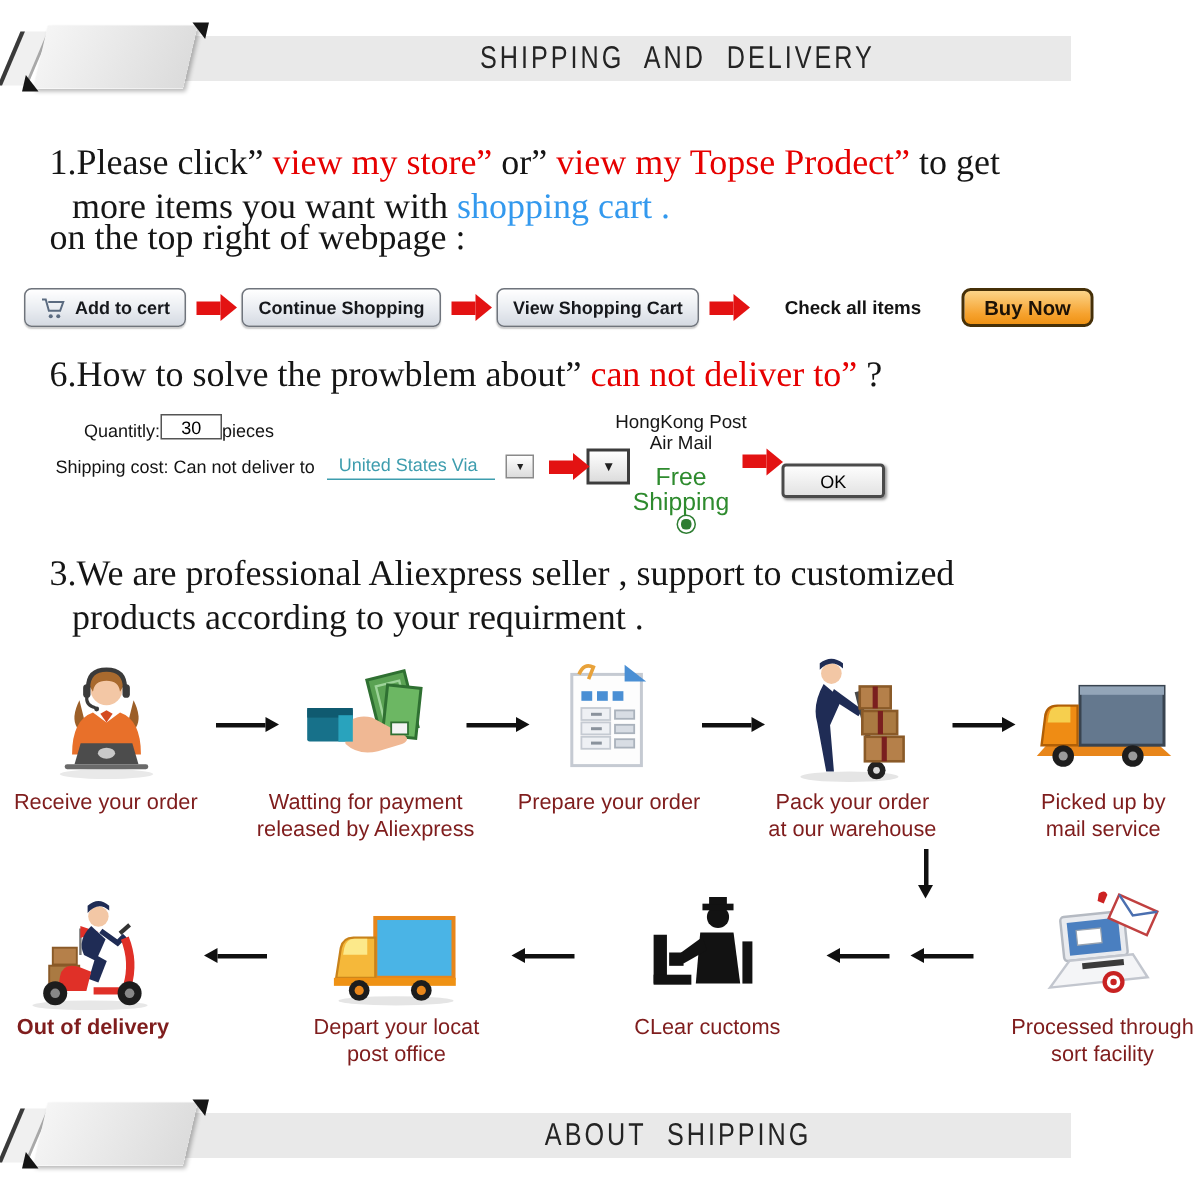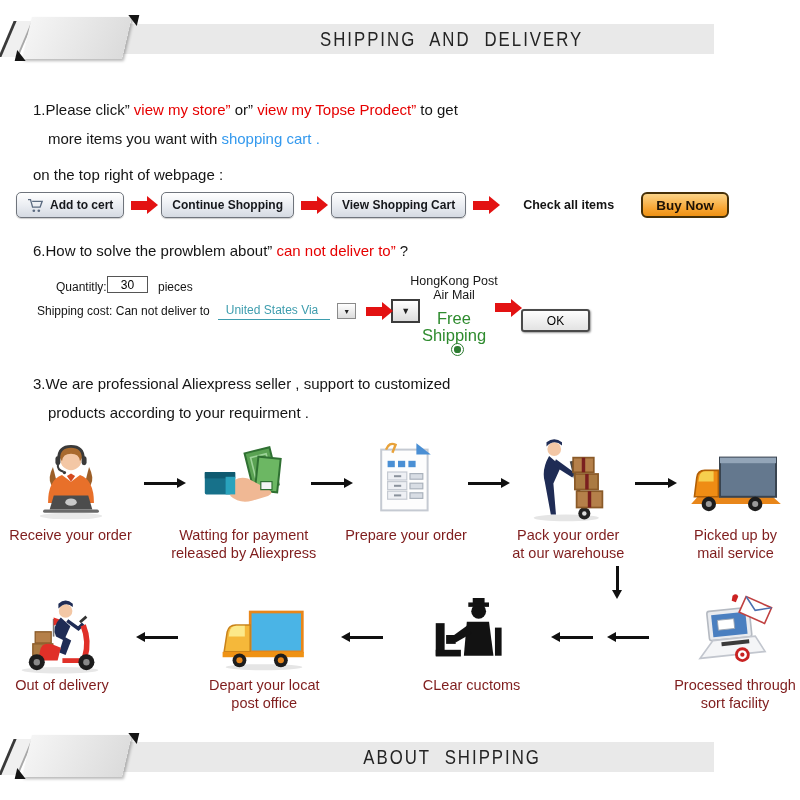--- a/index.html
+++ b/index.html
@@ -16,21 +16,21 @@
   .banner .rlabel{position:absolute;left:27px;top:11px;width:100px;height:42px;
         background:linear-gradient(105deg,#f5f5f5,#dbdbdb);transform:skewX(-13deg);
         box-shadow:2px 2px 3px rgba(0,0,0,.28);}
   .tri{position:absolute;width:0;height:0;}
   .tri.tr{top:-2px;right:-7px;border-top:11px solid #151515;border-left:11px solid transparent;}
   .tri.bl{bottom:-2px;left:-7px;border-bottom:11px solid #151515;border-right:11px solid transparent;}
   .banner .tail{position:absolute;left:6px;top:15px;width:15px;height:36px;background:#f0f0f0;
         border-left:3px solid #3a3a3a;border-right:2px solid #a8a8a8;transform:skewX(-23deg);}
 
   
-  .h{position:absolute;font-size:15px;line-height:29px;white-space:nowrap;color:#151515;}
+  .h{position:absolute;font-size:24px;line-height:29px;white-space:nowrap;color:#151515;font-family:Liberation Serif, serif;}
   .h .red{color:#e60000;}
   .h .blue{color:#3399ee;}
   .indent{padding-left:15px;}
 
   
   .btnrow{position:absolute;left:16px;top:192px;display:flex;align-items:center;}
   .gbtn{display:flex;align-items:center;gap:6px;height:26px;padding:0 10px;border:1px solid #6f747c;
         border-radius:5px;background:linear-gradient(#ffffff,#e9ecf1 55%,#d5dae2);
         font-family:inherit;font-size:12px;font-weight:bold;color:#16181c;
         box-shadow:0 1px 1px rgba(0,0,0,.2);cursor:pointer;}
@@ -41,21 +41,21 @@
   .check{font-size:12.5px;font-weight:bold;margin-left:20px;}
   .buy{height:26px;padding:0 13px;margin-left:27px;border:2px solid #463008;border-radius:6px;
         background:linear-gradient(#fcd488,#f6a22e 70%,#ef9214);font-family:inherit;
         font-size:13.5px;font-weight:bold;color:#1d1206;cursor:pointer;}
 
   
   .form{position:absolute;left:0;top:272px;width:800px;height:95px;font-size:12px;}
   .f-qlabel{position:absolute;left:56px;top:8px;}
   .f-qinput{position:absolute;left:107px;top:4px;width:41px;height:17px;border:1.6px solid #555;
         text-align:center;font-size:12px;font-family:inherit;background:#fff;box-sizing:border-box;}
-  .f-punit{position:absolute;left:158px;top:8px;}
+  .f-punit{position:absolute;left:148px;top:8px;}
   .f-ship{position:absolute;left:37px;top:27px;display:flex;align-items:center;}
   .f-dest{color:#3e9dae;border-bottom:1.3px solid #3e9dae;padding:0 12px 2px 8px;margin-left:8px;cursor:pointer;}
   .sel{display:flex;align-items:center;justify-content:center;background:linear-gradient(#fff,#dcdcdc);
         border:1px solid #8a8a8a;margin-left:7px;cursor:pointer;}
   .sel.sm{width:17px;height:14px;font-size:7px;}
   .sel.lg{width:25px;height:20px;border:2px solid #3c3c3c;font-size:9px;margin-left:9px;}
   .sel::after{content:"▼";color:#222;}
   .f-ship .redarr{margin-left:10px;}
   .f-carrier{position:absolute;left:404px;top:2px;width:100px;text-align:center;white-space:pre-line;
         font-size:12.5px;line-height:14px;color:#161616;}
@@ -108,21 +108,21 @@
 
   <div class="h" style="left:33px;top:95px;">
     <div>
       <span>1.Please click”</span><span class="red">  view my store”</span><span>  or”</span><span class="red">  view my Topse Prodect”</span><span>  to get</span>
     </div>
     <div class="indent">
       <span>more items you want with </span><span class="blue">shopping cart .</span>
     </div>
   </div>
 
-  <div class="h" style="left:33px;top:160px;">on the top right of webpage :</div>
+  <div class="h" style="left:33px;top:145px;">on the top right of webpage :</div>
 
   <div class="btnrow">
     <button class="gbtn">
       <span style="display:flex;">
         <svg width="17" height="15" viewBox="0 0 20 18" fill="none" stroke="#5b6b80" stroke-width="1.6">
           <path d="M1 2 h3 l2.5 9 h9 l2.5 -7 h-12"></path>
           <circle cx="8" cy="15.3" r="1.6" fill="#5b6b80" stroke="none"></circle>
           <circle cx="14" cy="15.3" r="1.6" fill="#5b6b80" stroke="none"></circle>
         </svg>
       </span>
@@ -284,21 +284,21 @@
         </svg>
       </div>
       <div class="flabel">Picked up by
 mail service</div>
     </div>
   </div>
 
   <div class="varr"></div>
 
   <div class="flow flow2">
-    <div class="fcol" style="width:120px;">
+    <div class="fcol" style="width:120px;font-weight:bold;">
       <div class="ficon">
         <svg width="92" height="84" viewBox="0 0 115 100">
           <ellipse cx="55" cy="94" rx="48" ry="4" fill="#e7e7e7"></ellipse>
           <line x1="47" y1="30" x2="47" y2="52" stroke="#777" stroke-width="2"></line>
           <path d="M47 28 l15 5 l-15 5 z" fill="#e03028"></path>
           <rect x="24" y="46" width="20" height="14" fill="#b5804a" stroke="#8a5a28" stroke-width="1.6"></rect>
           <rect x="21" y="61" width="25" height="15" fill="#aa7a42" stroke="#8a5a28" stroke-width="1.6"></rect>
           <circle cx="62" cy="20" r="8.5" fill="#f3c7a5"></circle>
           <path d="M53 17 q9 -10 18 -2 l0 -4 q-9 -8 -18 0 z" fill="#1f2c55"></path>
           <path d="M56 28 q-12 12 -6 24 l10 5 l8 -18 z" fill="#1f2c55"></path>

